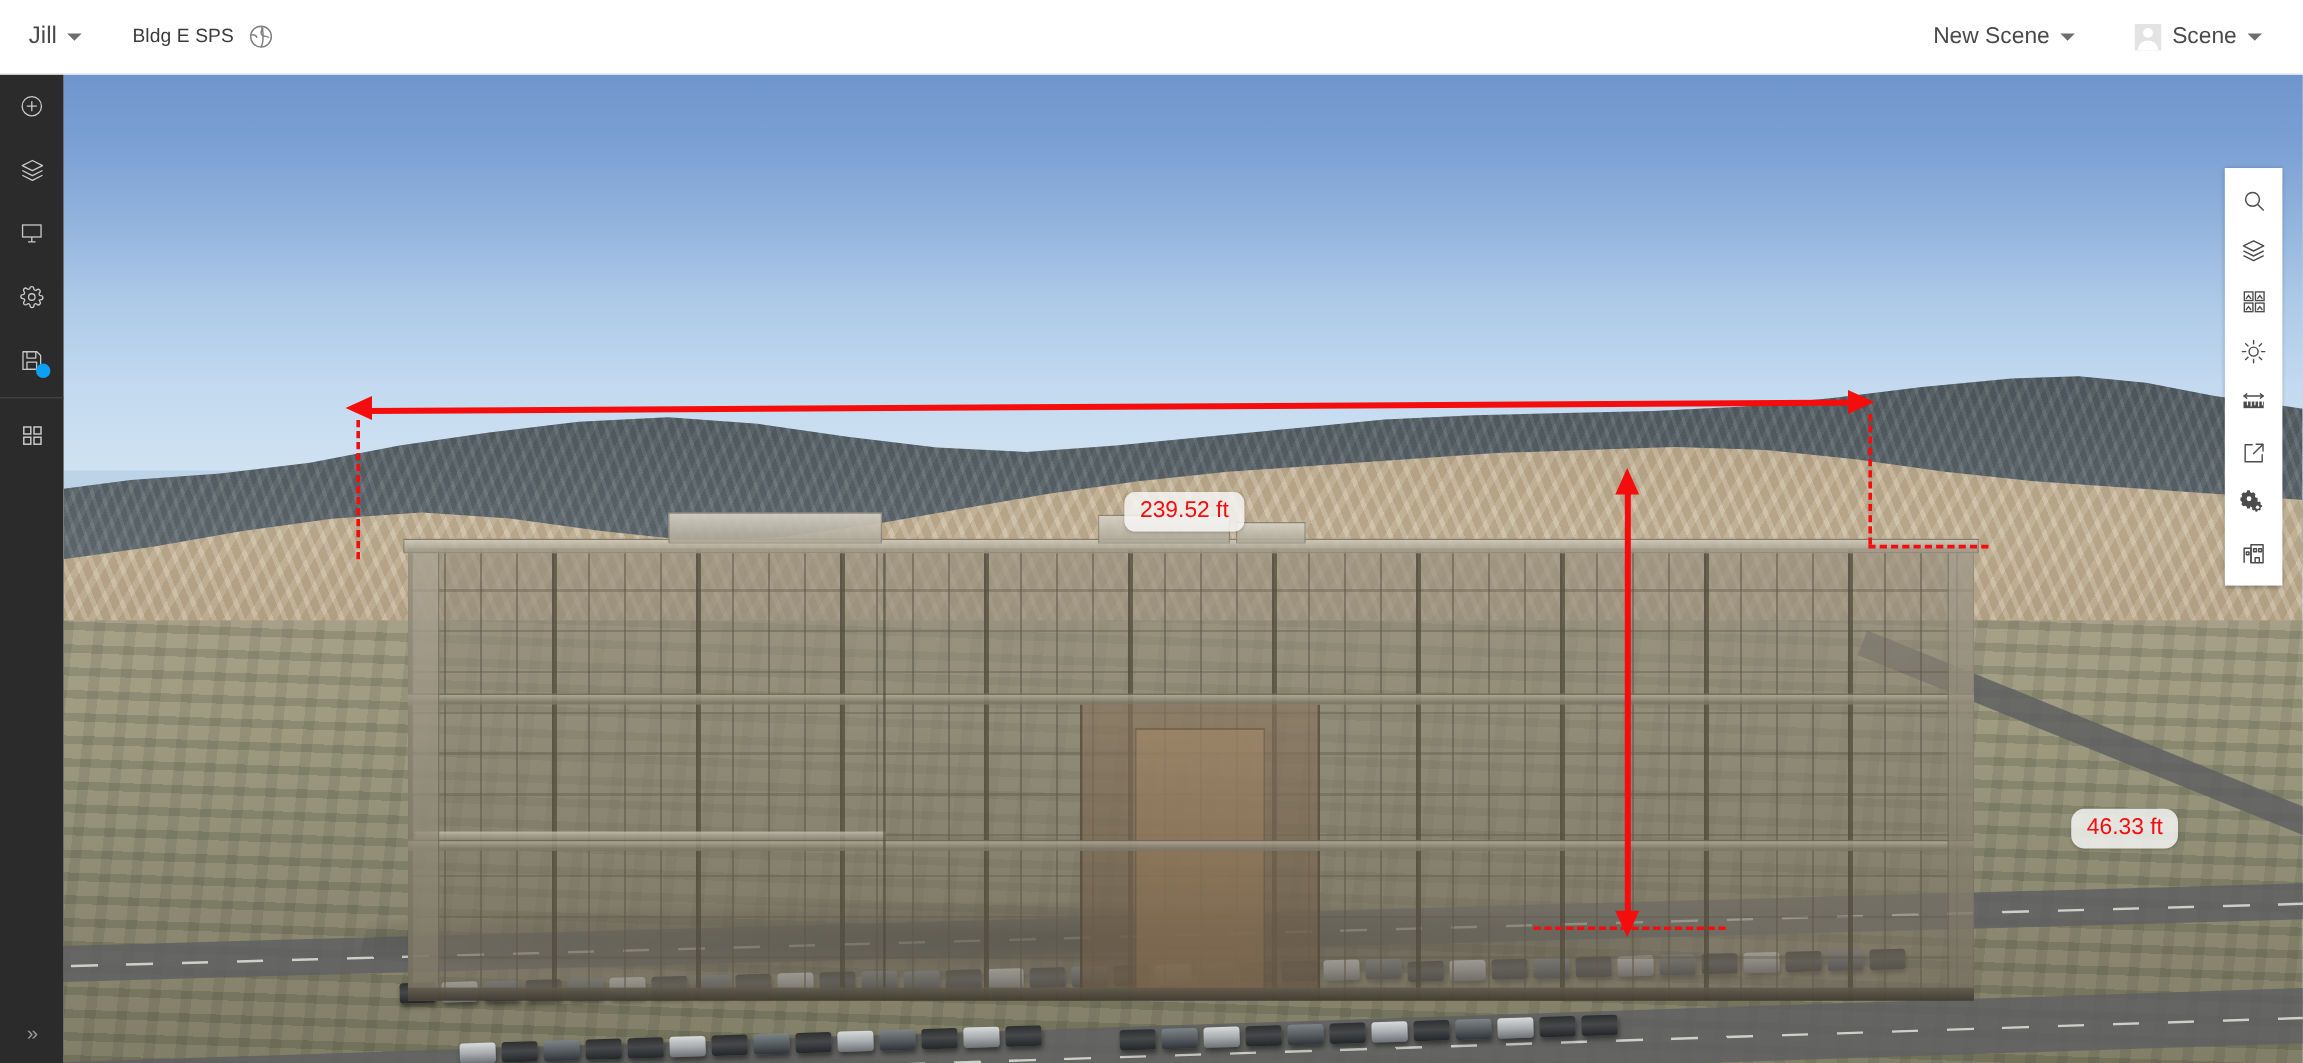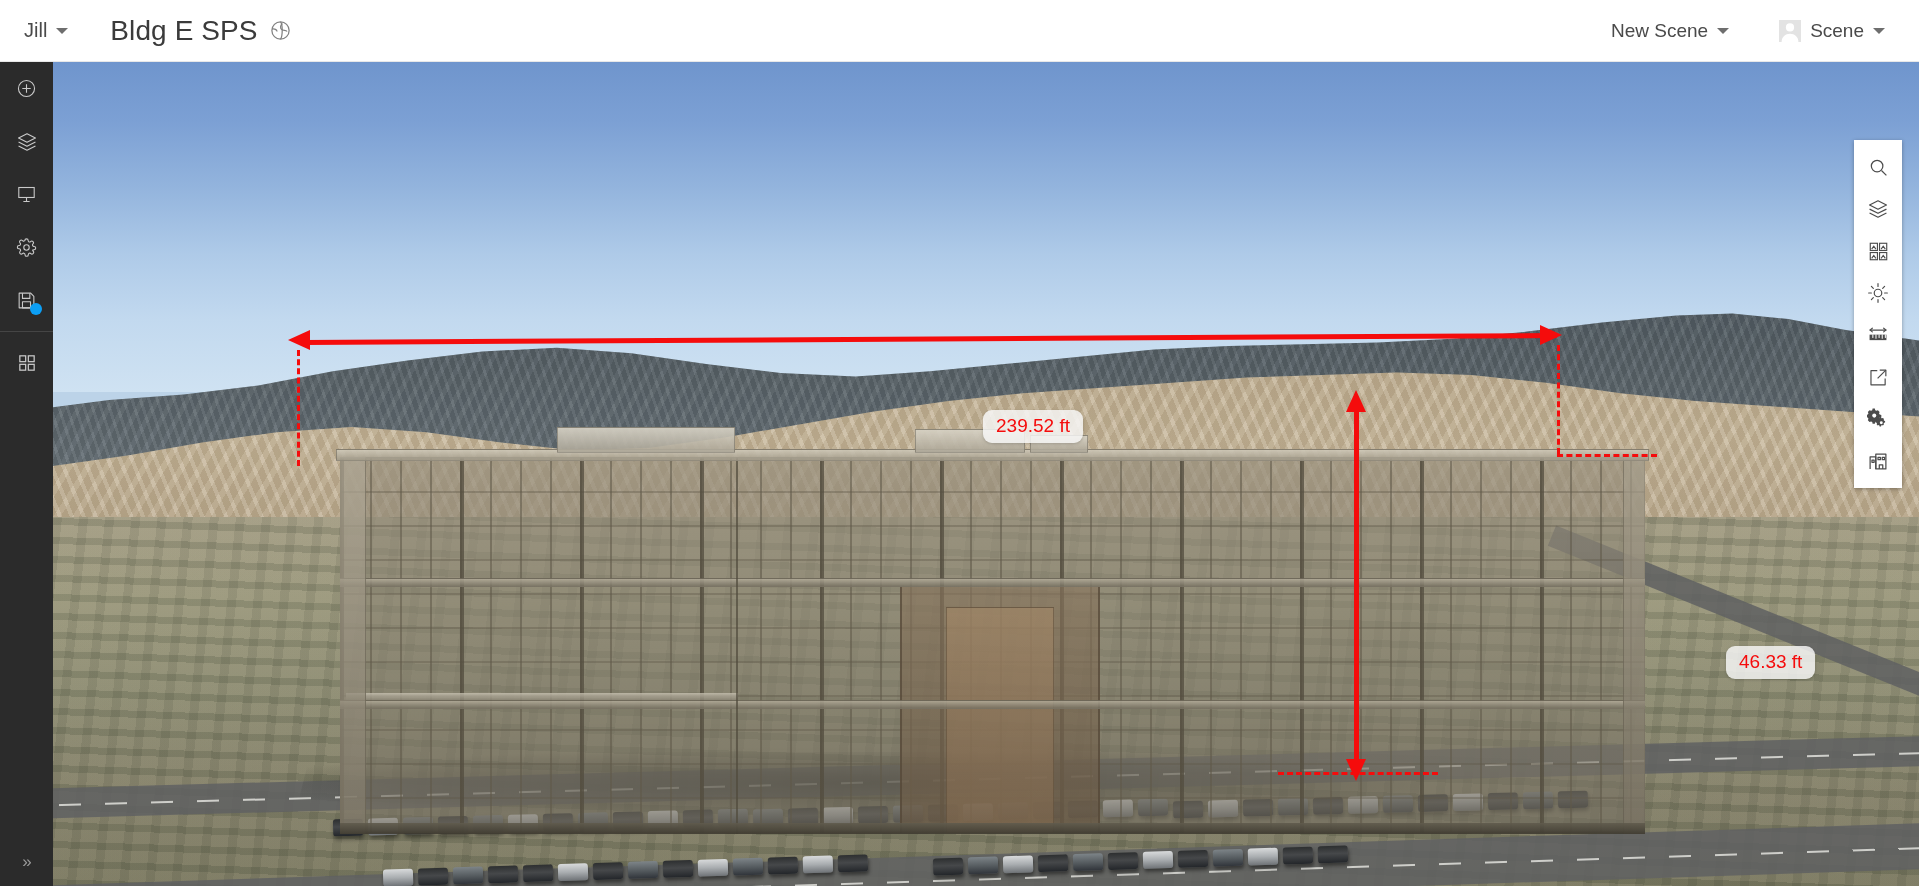--- a/index.html
+++ b/index.html
@@ -37,21 +37,21 @@
     border-right: 6px solid transparent;
     border-top: 6px solid #6e6e6e;
     display: inline-block;
     flex: 0 0 auto;
   }
   .scene-title-wrap {
     display: flex; align-items: center; gap: 11px;
     margin-left: 30px;
   }
   .scene-title {
-    font-size: 28px; color: #3b3b3b; font-weight: 400;
+    font-size: 16px; color: #3b3b3b; font-weight: 400;
     letter-spacing: .1px;
     white-space: nowrap;
   }
   .globe-icon { width: 23px; height: 23px; display:block; }
 
   .new-scene-btn { font-size: 19px; }
   .user-btn { margin-left: 26px; font-size: 19px; gap: 9px; }
   .avatar {
     width: 22px; height: 22px;
     background: #e3e3e3;
@@ -365,22 +365,22 @@
     position: absolute;
     background: rgba(248,248,248,.82);
     border-radius: 9px;
     padding: 5px 13px 6px;
     color: #f50c0c;
     font-size: 19px;
     font-family: "Liberation Sans", sans-serif;
     white-space: nowrap;
     box-shadow: 0 1px 3px rgba(0,0,0,.18);
   }
-  .label-horiz { left: 930px; top: 348px; }
-  .label-vert  { left: 1673px; top: 584px; }
+  .label-horiz { left: 884px; top: 348px; }
+  .label-vert  { left: 1673px; top: 612px; border-radius: 11px; }
 
   
   .right-toolbar {
     position: absolute;
     top: 78px; right: 17px;
     width: 48px;
     background: #ffffff;
     box-shadow: 0 1px 4px rgba(0,0,0,.32);
     z-index: 35;
     display: flex; flex-direction: column; align-items: center;

